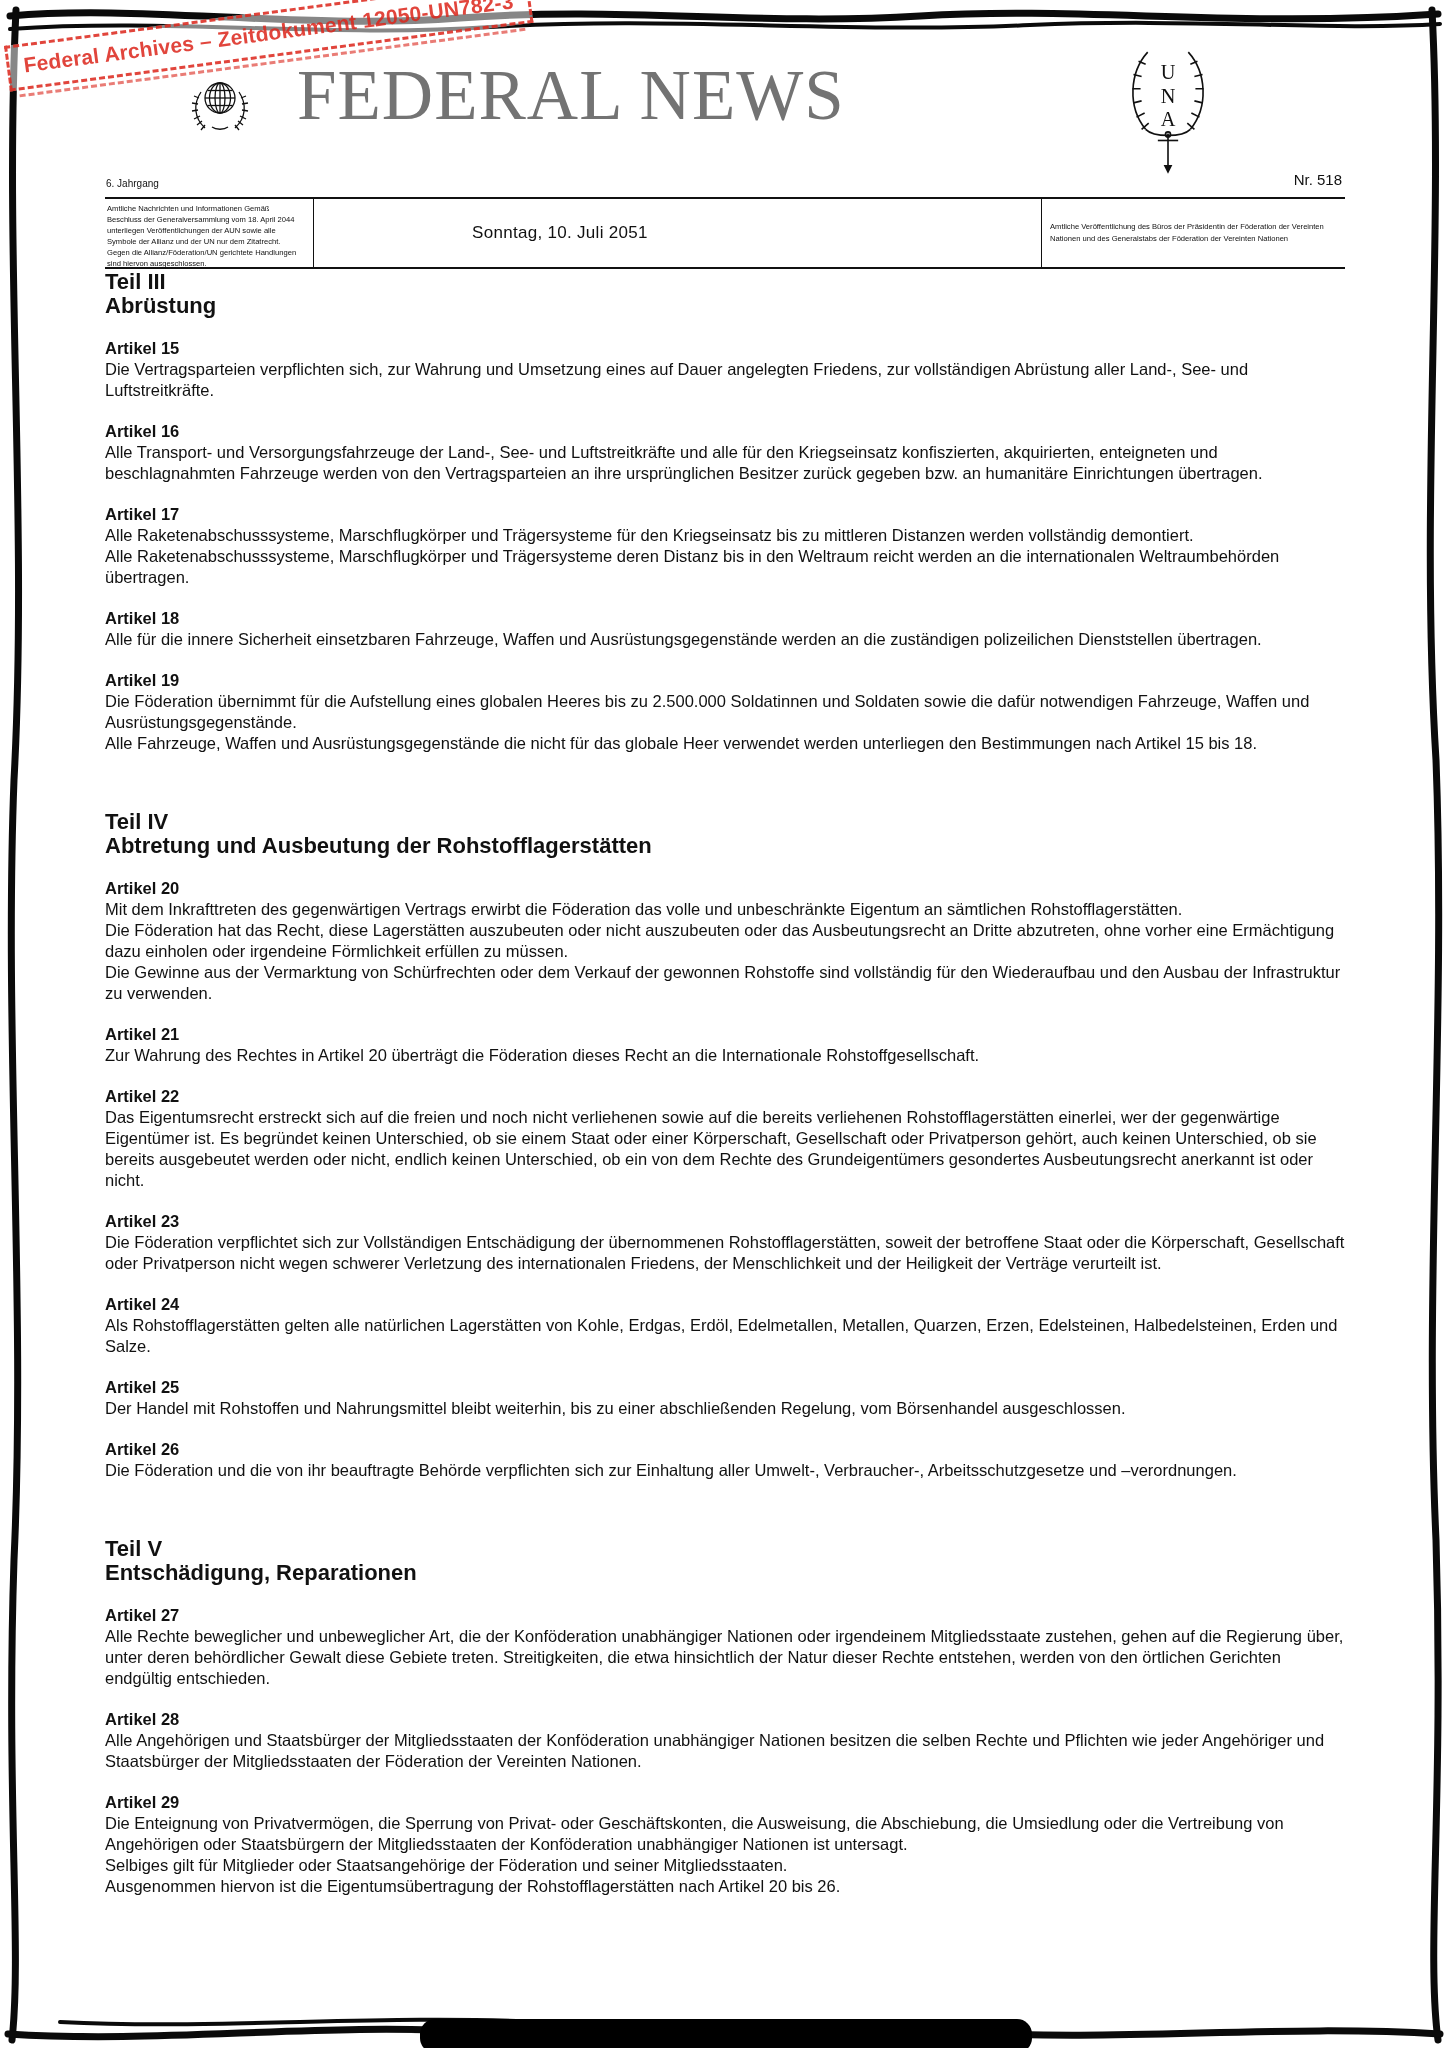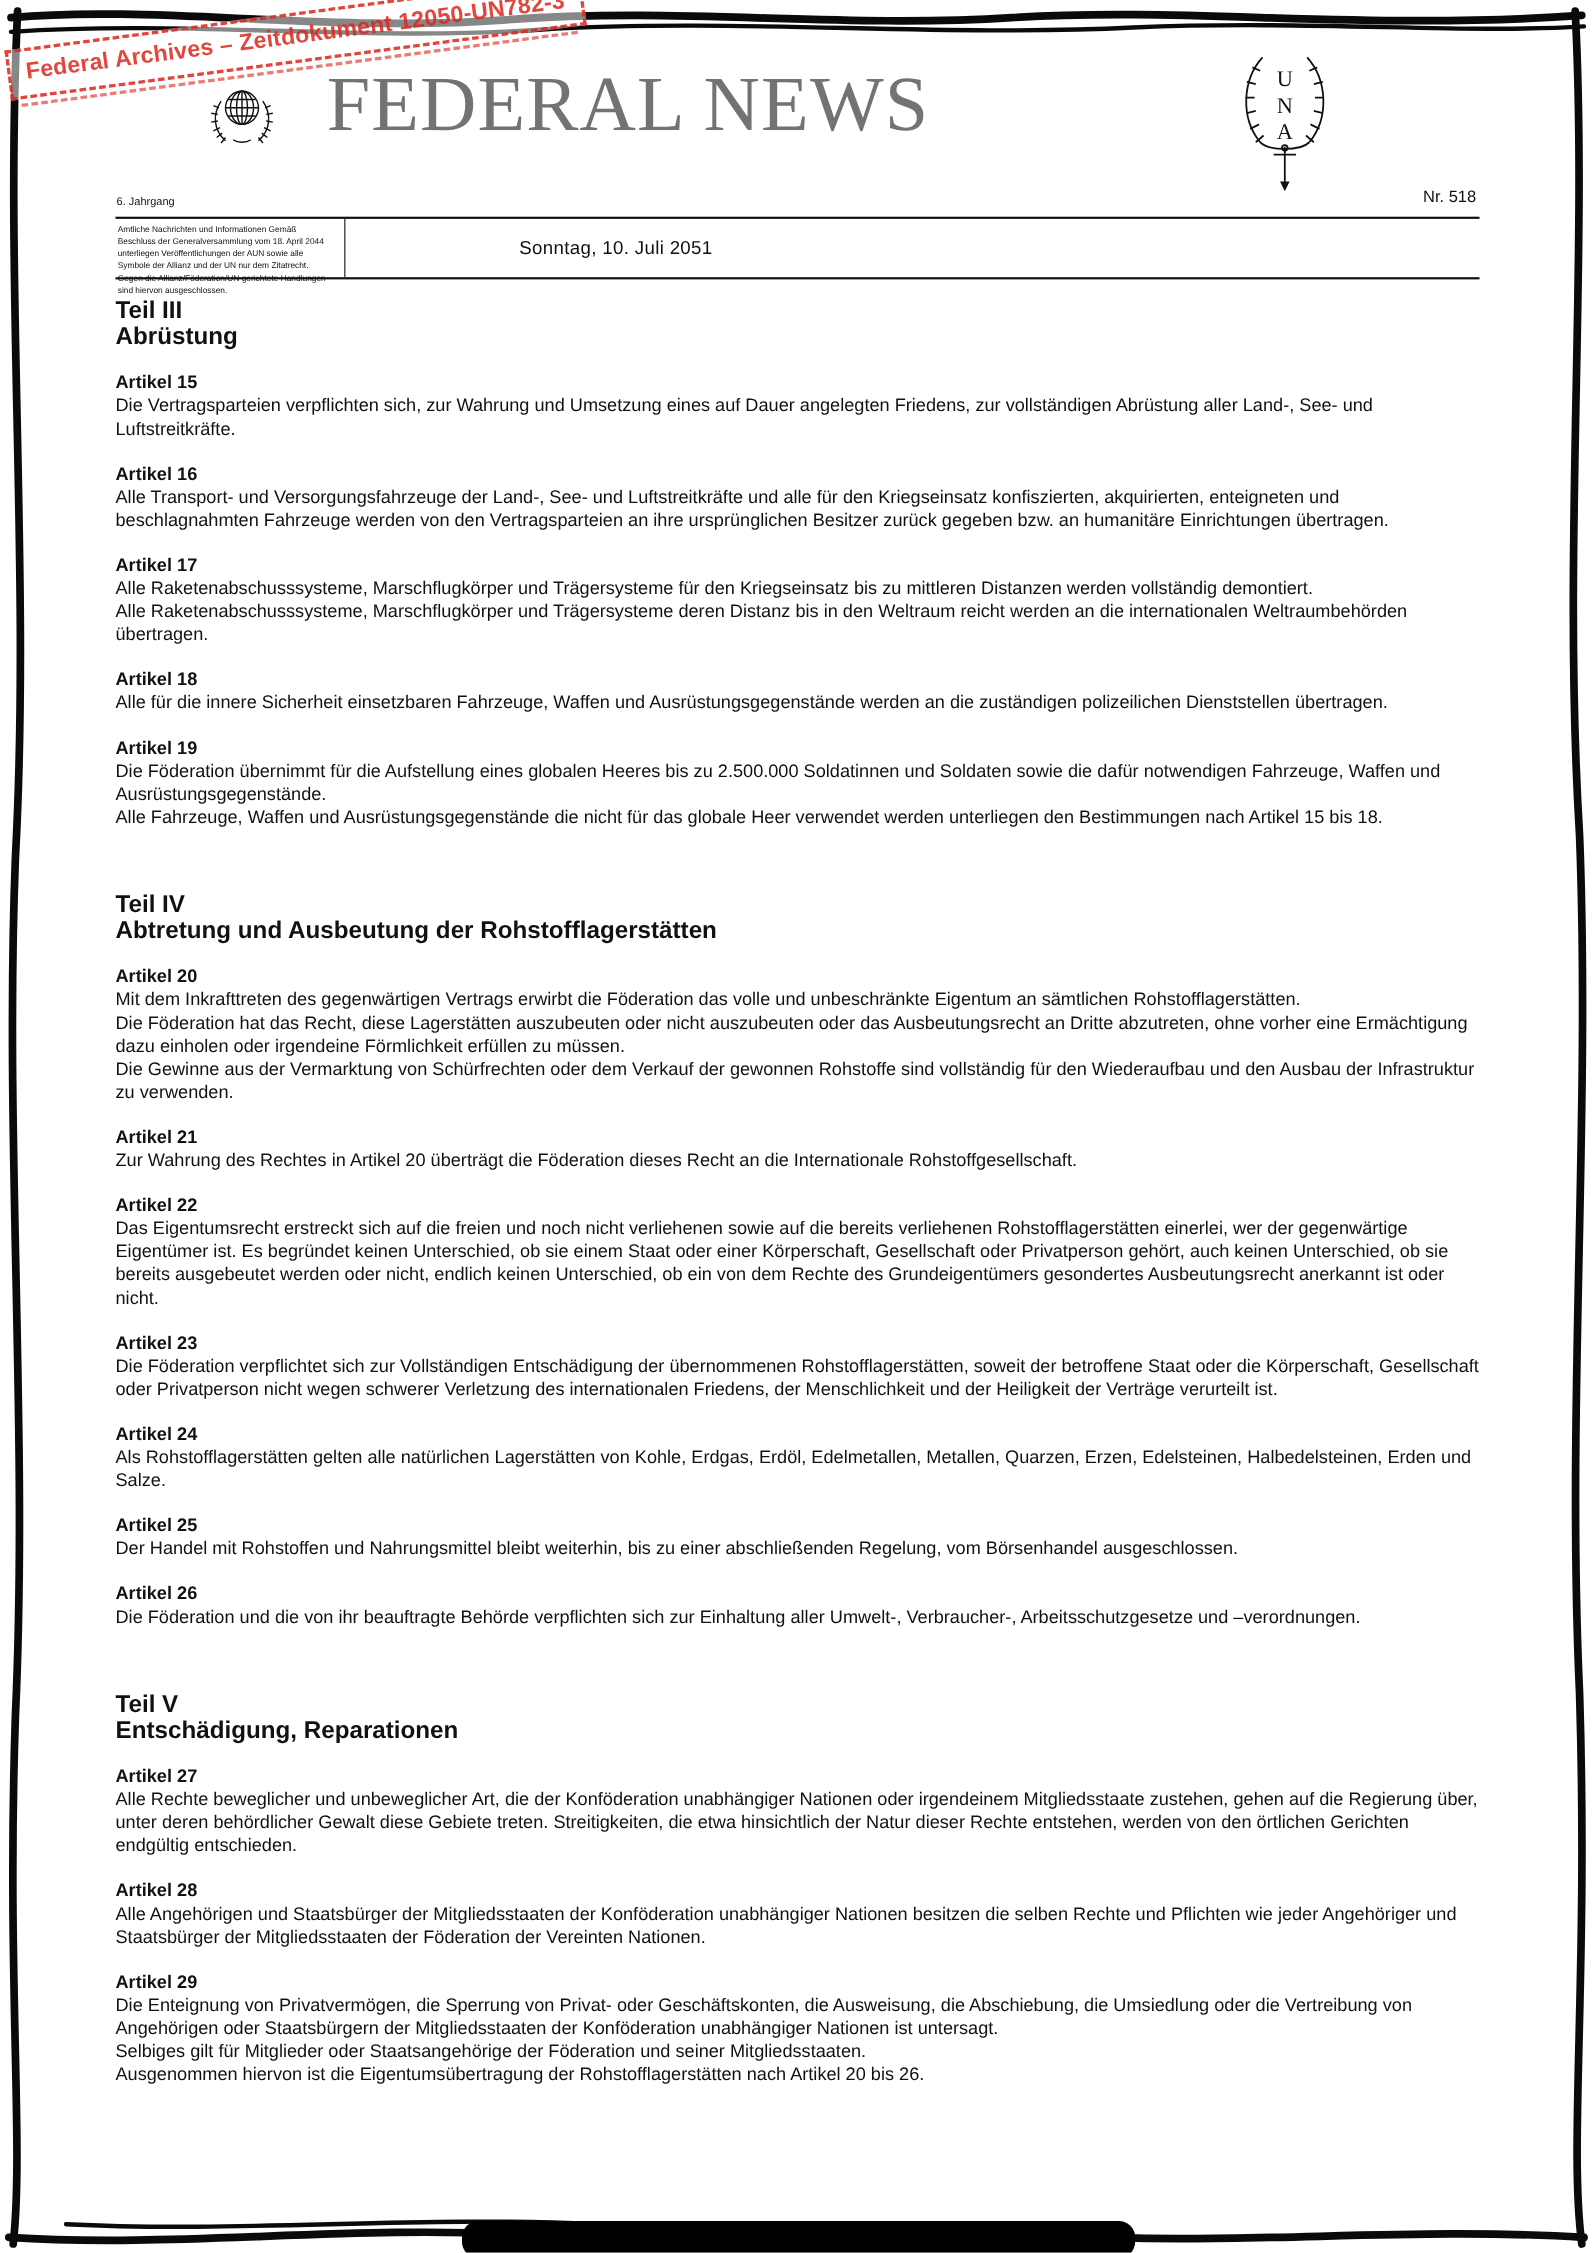--- a/index.html
+++ b/index.html
@@ -32,21 +32,21 @@
     font-family:"Liberation Serif", serif; font-weight:400;
     font-size:71px; line-height:1; letter-spacing:1px; color:#737373;
   }
   .emblem-left  { position:absolute; left:186px; top:70px; width:68px; height:68px; }
   .emblem-right { position:absolute; left:1118px; top:44px; width:100px; height:130px; }
 
   .vol   { position:absolute; left:106px;  top:178px; font-size:10px; }
   .issue { position:absolute; right:106px; top:171px; font-size:15px; }
 
   .header-bar {
-    position:absolute; left:105px; right:103px; top:197px; height:57px;
+    position:absolute; left:105px; right:103px; top:197px; height:72px;
     border-top:2px solid #111; border-bottom:2px solid #111;
     display:flex; align-items:stretch; z-index:2; background:#fff;
   }
   .hb-cell { padding:4px 8px; }
   .hb-left  { width:209px; font-size:7.6px; line-height:1.45; border-right:1.5px solid #111; padding-left:2px; }
   .hb-center{ flex:1; display:flex; align-items:center; padding-left:158px; font-size:17px; letter-spacing:0.3px; }
   .hb-right { width:304px; font-size:7.6px; line-height:1.55; border-left:1.5px solid #111; display:flex; align-items:center; }
 
   
   main { position:absolute; left:105px; right:103px; top:270px; z-index:1; }
@@ -119,20 +119,21 @@
       <text x="48" y="81">A</text>
     </g>
   </svg>
 
   <span class="vol">6. Jahrgang</span>
   <span class="issue">Nr. 518</span>
 
   <div class="header-bar">
     <div class="hb-cell hb-left">Amtliche Nachrichten und Informationen Gemäß Beschluss der Generalversammlung vom 18. April 2044 unterliegen Veröffentlichungen der AUN sowie alle Symbole der Allianz und der UN nur dem Zitatrecht. Gegen die Allianz/Föderation/UN gerichtete Handlungen sind hiervon ausgeschlossen.</div>
     <div class="hb-cell hb-center">Sonntag, 10. Juli 2051</div>
+    <div class="hb-cell hb-right">Amtliche Veröffentlichung des Büros der Präsidentin der Föderation der Vereinten Nationen und des Generalstabs der Föderation der Vereinten Nationen</div>
   </div>
 
   <main>
 
     <section class="section">
       <div class="section-part">Teil III</div>
       <div class="section-subtitle">Abrüstung</div>
 
       <div class="article">
         <div class="article-heading">Artikel 15</div>

